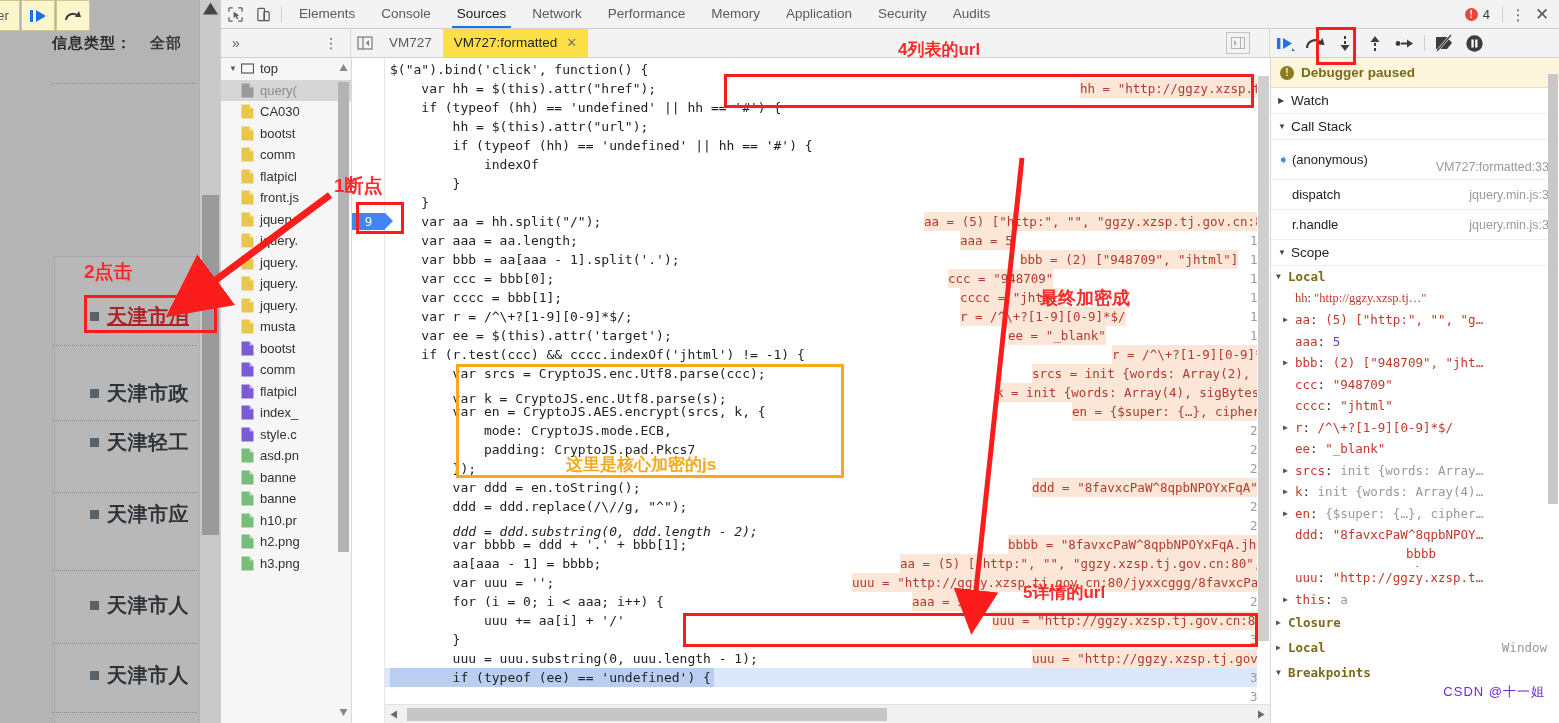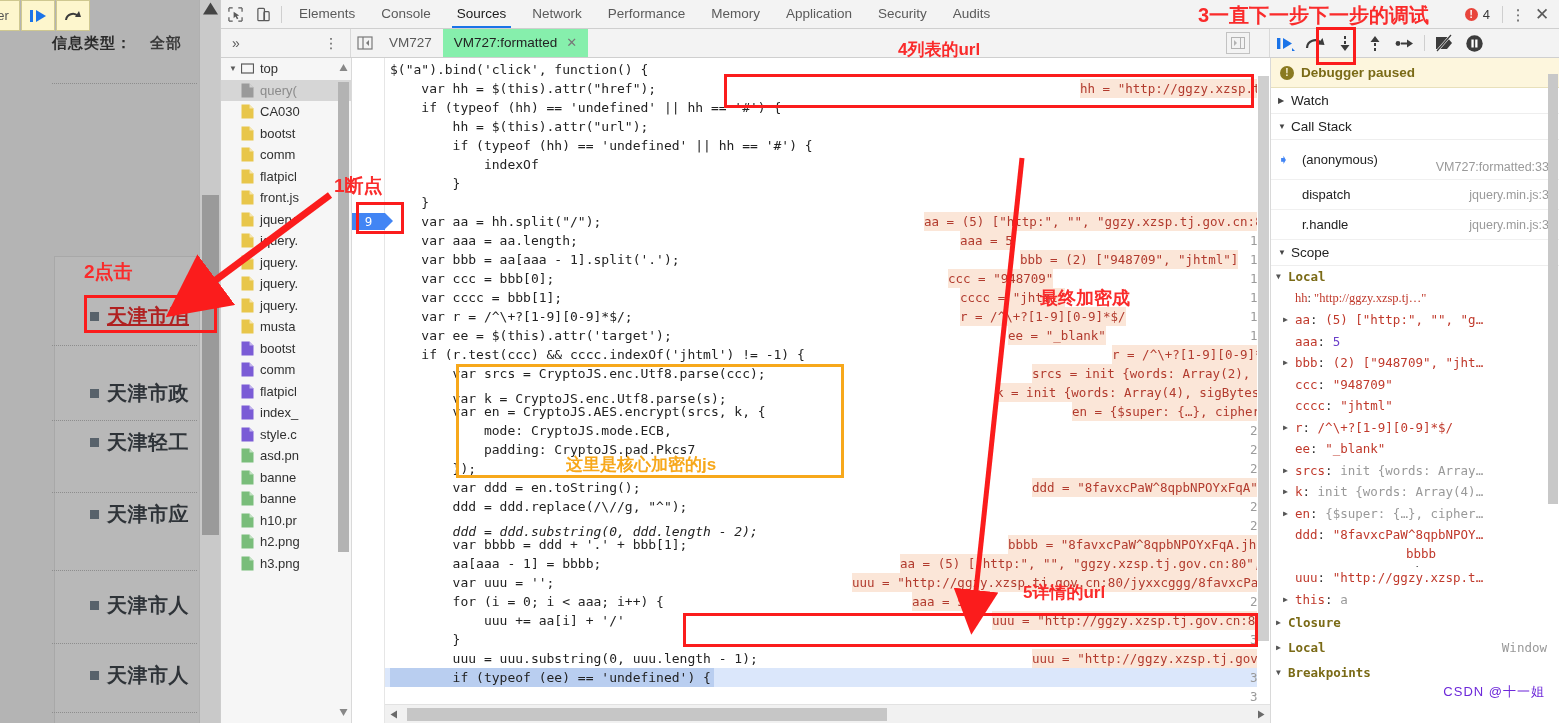--- a/index.html
+++ b/index.html
@@ -121,21 +121,21 @@
     position:absolute; left:131px; top:0; height:28px;
     display:flex; align-items:center;
   }
   .panel-icon{
     width:26px; height:28px; display:flex; align-items:center; justify-content:center;
   }
   .ed-tab{
     padding:0 11px; height:28px; line-height:28px; font-size:13.5px;
     color:#5a5a5a; display:flex; align-items:center;
   }
-  .ed-tab.active{ background:#86efac; color:#222; }
+  .ed-tab.active{ background:#fde047; color:#222; }
   .ed-x{ margin-left:9px; font-size:13px; color:#777; }
   .dbg-bar{
     position:absolute; right:0; top:0; width:290px; height:28px;
     display:flex; align-items:center; border-left:1px solid #d9d9d9;
   }
   .expand-btn{
     position:absolute; left:-44px; top:3px; width:24px; height:22px;
     border:1px solid #c2c2c2; display:flex; align-items:center; justify-content:center;
   }
   .dbg-btn{
@@ -242,21 +242,21 @@
     font-size:13.5px; color:#222; background:#fff;
     border-bottom:1px solid #eee;
   }
   .tri{ width:13px; font-size:8px; color:#444; }
   .cs-row{
     height:30px; display:flex; align-items:center; padding-left:9px;
     font-size:13px; color:#222; border-bottom:1px solid #f0f0f0;
     position:relative;
   }
   .cs-row .cur{ position:absolute; left:7px; color:#4285f4; font-size:13px; }
-  .cs-row .nm{ margin-left:22px; }
+  .cs-row .nm{ margin-left:12px; }
   .cs-row .loc{
     position:absolute; right:10px; color:#9a9a9a; font-size:12.5px;
   }
   .cs-row.anon{ height:40px; }
   .cs-row.anon .loc{ top:20px; right:10px; }
   .scope-row{
     height:21.5px; display:flex; align-items:center;
     font-size:12.5px; font-family:"DejaVu Sans Mono", monospace;
     white-space:nowrap; overflow:hidden; padding-left:8px;
   }
@@ -958,21 +958,20 @@
         <path d="M0,0 L9,4.5 L0,9 Z" fill="#fb1c1c"></path>
       </marker>
     </defs>
     <line x1="330" y1="195" x2="205" y2="288" stroke="#fb1c1c" stroke-width="7" marker-end="url(#ah)"></line>
 
     <line x1="1022" y1="158" x2="975" y2="600" stroke="#fb1c1c" stroke-width="5" marker-end="url(#ah)"></line>
   </svg>
 
   <div class="ann-txt" style="left:334px;top:173px;font-size:19px;">1断点</div>
   <div class="ann-txt" style="left:84px;top:259px;font-size:19px;">2点击</div>
-  <div class="ann-txt" style="left:1198px;top:2px;font-size:20px;">3一直下一步下一步的调试</div>
   <div class="ann-txt" style="left:898px;top:38px;font-size:17px;">4列表的url</div>
   <div class="ann-txt" style="left:1023px;top:581px;font-size:17px;">5详情的url</div>
   <div class="ann-txt" style="left:1040px;top:286px;font-size:18px;">最终加密成</div>
   <div class="ann-txt orange" style="left:566px;top:453px;font-size:17px;">这里是核心加密的js</div>
 
   <div class="ann-box" style="left:356px;top:202px;width:48px;height:32px;"></div>
   <div class="ann-box" style="left:84px;top:295px;width:133px;height:38px;"></div>
   <div class="ann-box" style="left:1316px;top:27px;width:40px;height:38px;"></div>
   <div class="ann-box" style="left:724px;top:74px;width:530px;height:34px;"></div>
   <div class="ann-box" style="left:683px;top:613px;width:575px;height:34px;"></div>

